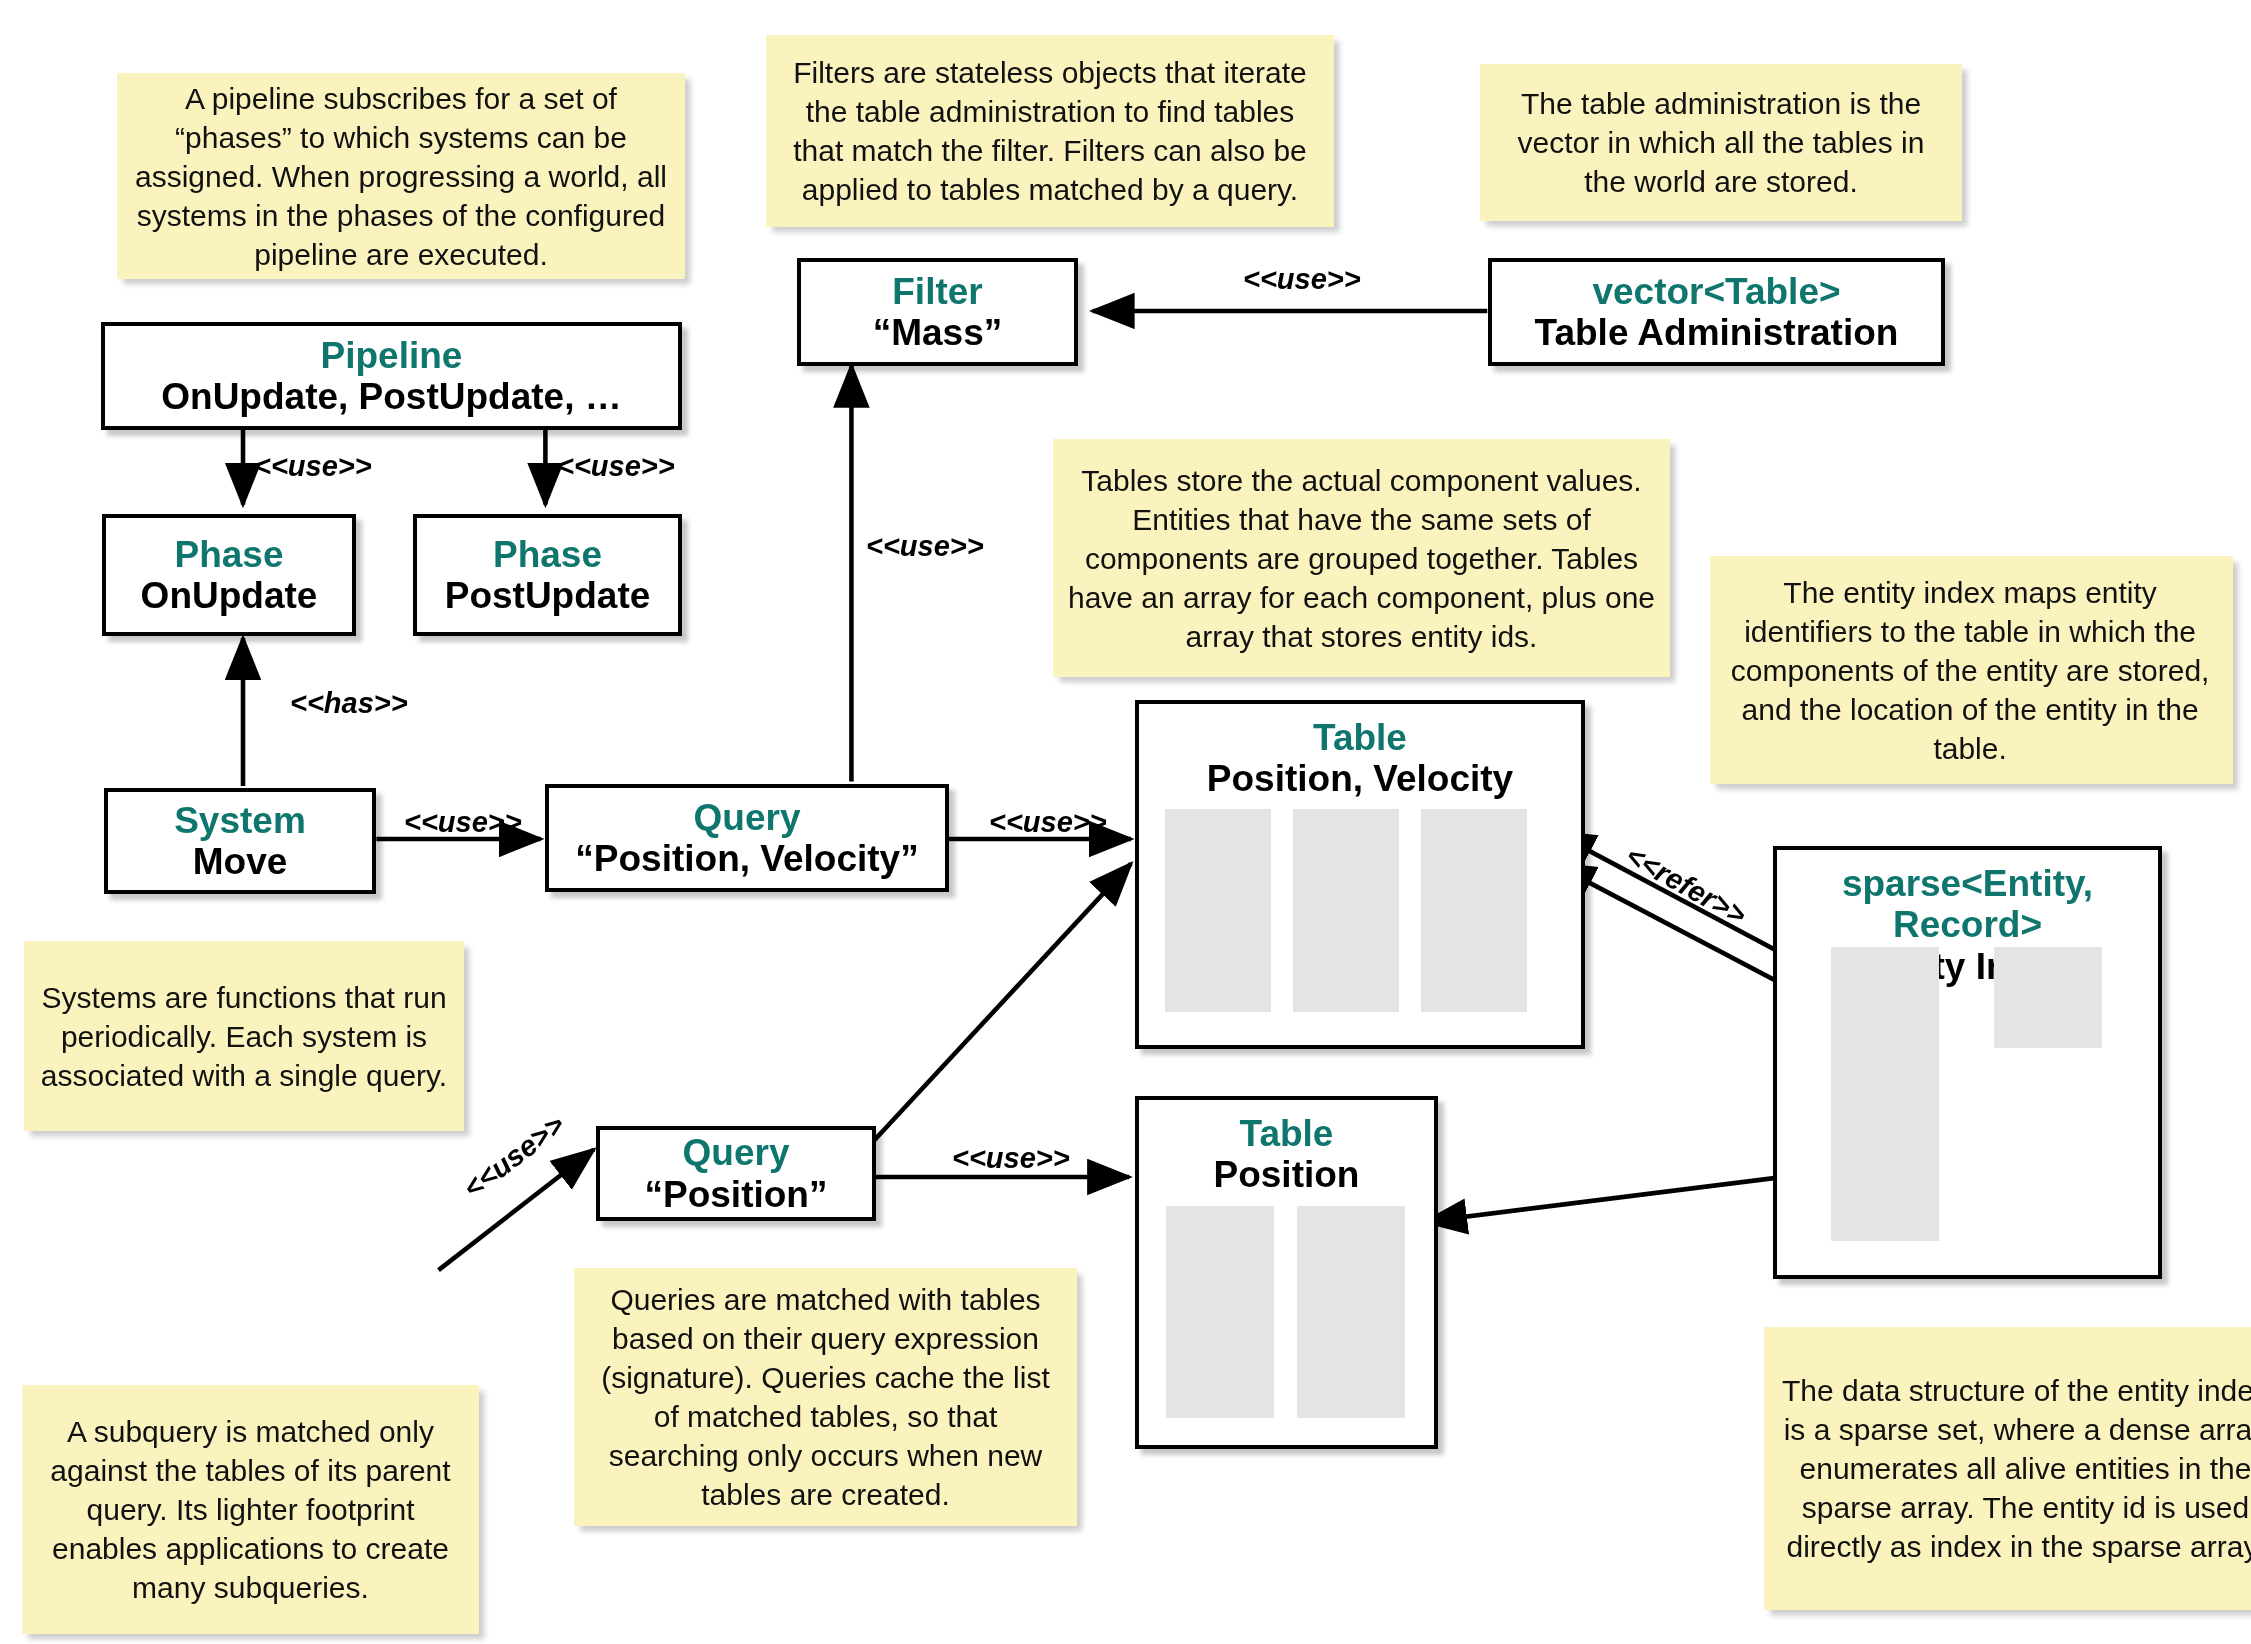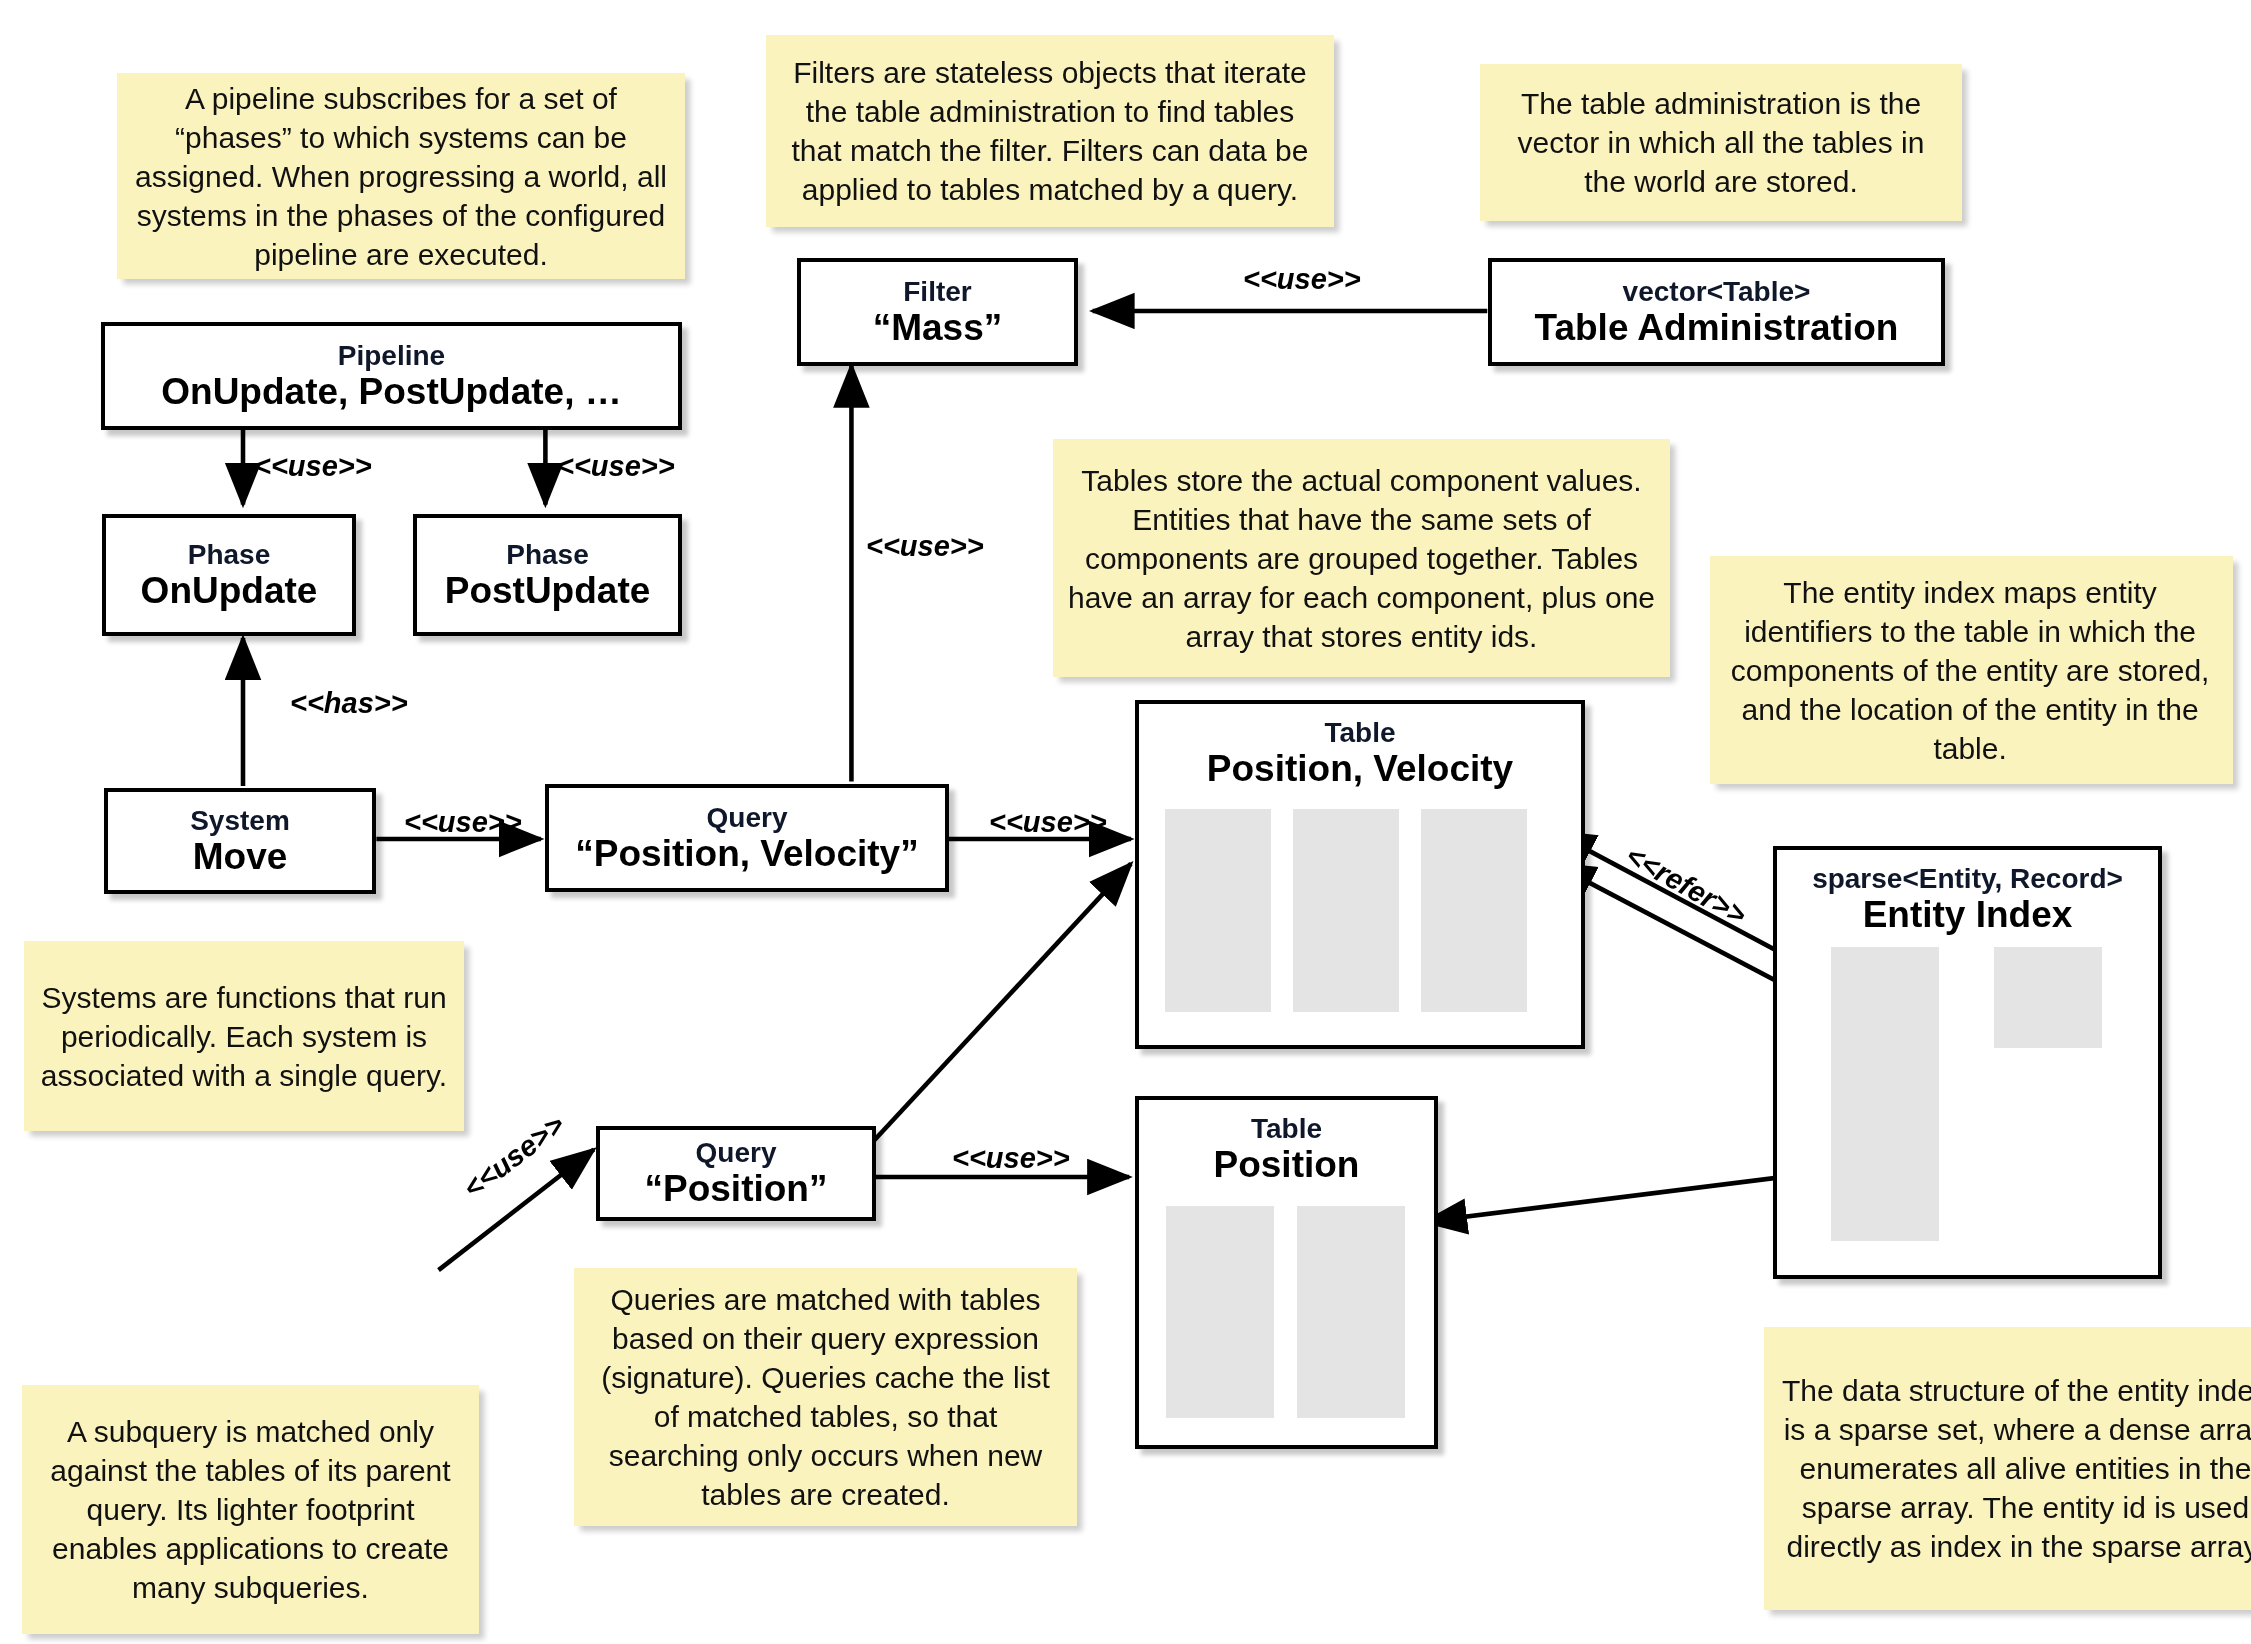--- a/index.html
+++ b/index.html
@@ -4,21 +4,21 @@
 <style>
   html,body{margin:0;padding:0;background:#ffffff;}
   body{width:2251px;height:1645px;position:relative;overflow:hidden;
        font-family:"Liberation Sans","DejaVu Sans",sans-serif;}
   #canvas{position:absolute;left:0;top:0;width:2251px;height:1645px;}
 
   .node{position:absolute;box-sizing:border-box;background:#ffffff;
         border:4.6px solid #000000;display:flex;flex-direction:column;
         align-items:center;justify-content:center;
         box-shadow:5.5px 6.4px 4.6px rgba(0,0,0,0.22);z-index:5;}
-  .node .stereo{font-size:28px;font-weight:700;color:#0f172a;line-height:1.12;text-align:center;}
+  .node .stereo{font-size:37px;font-weight:700;color:#0f766e;line-height:1.12;text-align:center;}
   .node .title{font-size:37px;font-weight:700;color:#000;line-height:1.12;text-align:center;}
   .node.boxy{justify-content:flex-start;padding-top:12.8px;}
 
   .note{position:absolute;box-sizing:border-box;background:#faf3bd;
         color:#111;text-align:center;font-size:30px;line-height:1.30;
         display:flex;align-items:center;justify-content:center;
         padding:9.1px 12.8px;box-shadow:5.5px 6.4px 5.5px rgba(0,0,0,0.20);z-index:4;}
 
   .bar{position:absolute;background:#e4e4e4;z-index:6;}
 
@@ -76,21 +76,21 @@
   <div class="elabel" style="left:254px;top:687px;margin-left:36px;">&lt;&lt;has&gt;&gt;</div>
   <div class="elabel" style="left:404px;top:806px;">&lt;&lt;use&gt;&gt;</div>
   <div class="elabel" style="left:866px;top:530px;">&lt;&lt;use&gt;&gt;</div>
   <div class="elabel" style="left:989px;top:806px;">&lt;&lt;use&gt;&gt;</div>
   <div class="elabel" style="left:952px;top:1142px;">&lt;&lt;use&gt;&gt;</div>
   <div class="elabel" style="left:457px;top:1179px;transform:rotate(-37deg);transform-origin:left top;">&lt;&lt;use&gt;&gt;</div>
   <div class="elabel" style="left:1636px;top:839px;transform:rotate(29deg);transform-origin:left top;">&lt;&lt;refer&gt;&gt;</div>
 
   <div class="note" style="left:117px;top:73px;width:568px;height:206px;">A pipeline subscribes for a set of “phases” to which systems can be assigned. When progressing a world, all systems in the phases of the configured pipeline are executed.</div>
 
-  <div class="note" style="left:766px;top:35px;width:568px;height:192px;">Filters are stateless objects that iterate the table administration to find tables that match the filter. Filters can data be applied to tables matched by a query.</div>
+  <div class="note" style="left:766px;top:35px;width:568px;height:192px;">Filters are stateless objects that iterate the table administration to find tables that match the filter. Filters can also be applied to tables matched by a query.</div>
 
   <div class="note" style="left:1480px;top:64px;width:482px;height:157px;">The table administration is the vector in which all the tables in the world are stored.</div>
 
   <div class="note" style="left:1053px;top:439px;width:617px;height:238px;">Tables store the actual component values. Entities that have the same sets of components are grouped together. Tables have an array for each component, plus one array that stores entity ids.</div>
 
   <div class="note" style="left:1710px;top:556px;width:523px;height:228px;padding-left:10px;">The entity index maps entity identifiers to the table in which the components of the entity are stored, and the location of the entity in the table.</div>
 
   <div class="note" style="left:24px;top:941px;width:440px;height:190px;">Systems are functions that run periodically. Each system is associated with a single query.</div>
 
   <div class="note" style="left:574px;top:1268px;width:503px;height:258px;">Queries are matched with tables based on their query expression (signature). Queries cache the list of matched tables, so that searching only occurs when new tables are created.</div>

